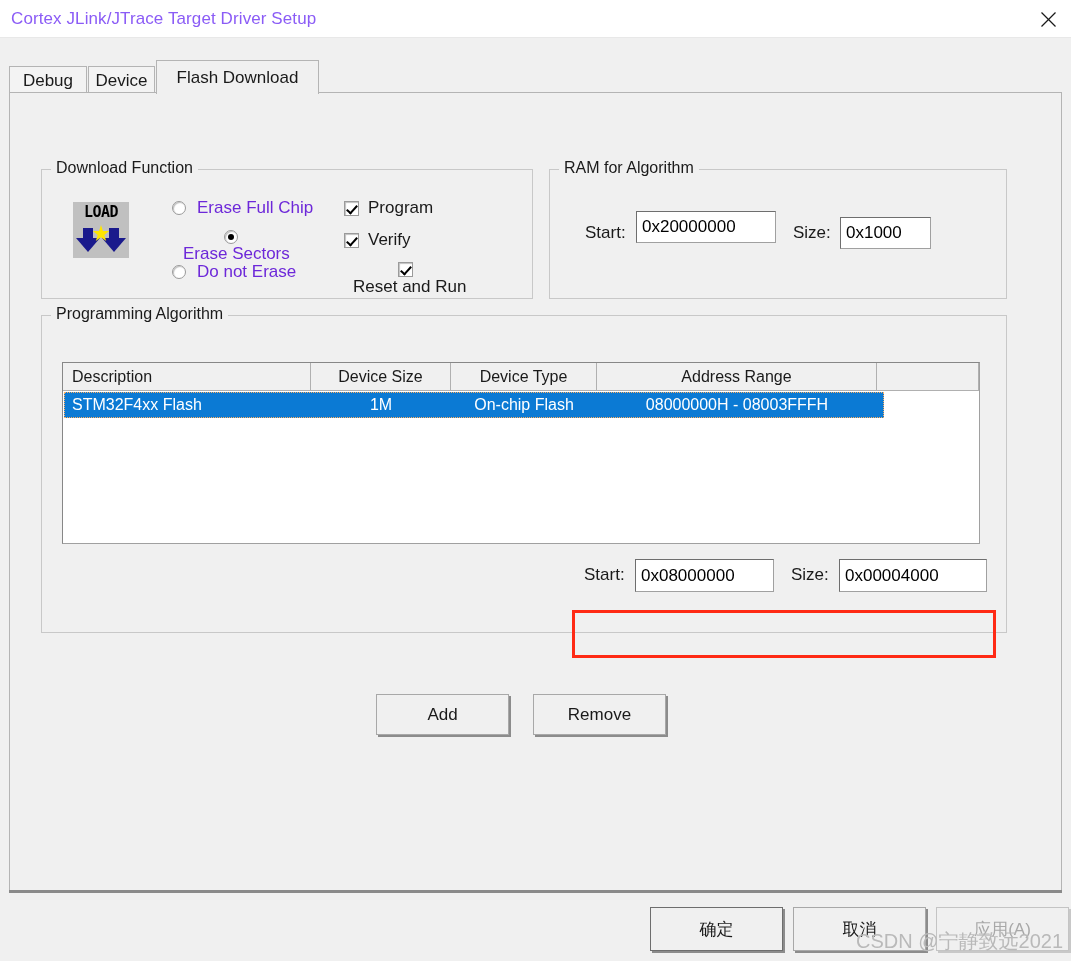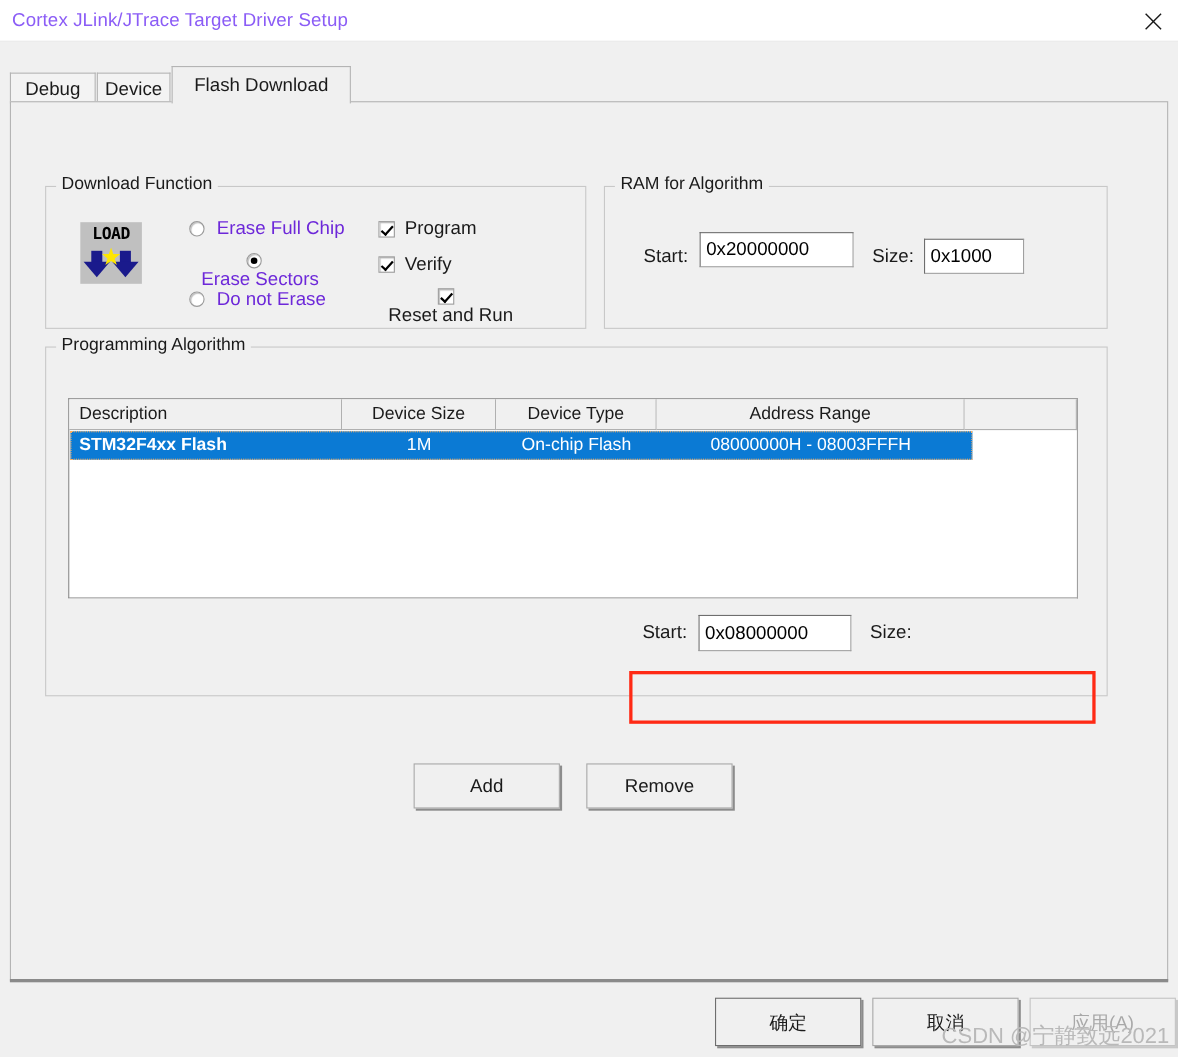--- a/index.html
+++ b/index.html
@@ -292,21 +292,21 @@
     width: 820px; height: 26px;
     background: #0b7ad4;
     outline: 1px dotted #ffb060;
     outline-offset: -1px;
     display: flex;
     align-items: center;
     font-size: 16px;
     color: #ffffff;
     cursor: default;
   }
-  .lv-cell.c-desc { width: 247px; padding-left: 8px; text-align: left; font-weight: bold; }
+  .lv-cell.c-desc { width: 247px; padding-left: 8px; text-align: left; }
   .lv-cell.c-size { width: 140px; text-align: center; }
   .lv-cell.c-type { width: 146px; text-align: center; }
   .lv-cell.c-addr { width: 280px; text-align: center; }
 
   
   .red-box {
     position: absolute;
     left: 562px; top: 517px;
     width: 424px; height: 48px;
     border: 3px solid #ff2a15;
@@ -440,20 +440,21 @@
             <span class="lv-cell c-size">1M</span>
             <span class="lv-cell c-type">On-chip Flash</span>
             <span class="lv-cell c-addr">08000000H - 08003FFFH</span>
           </div>
         </div>
 
         <div class="field-label" style="left:542px; top:249px;">Start:</div>
         <div class="textbox" style="left:593px; top:243px; width:139px; height:33px;">0x08000000</div>
 
         <div class="field-label" style="left:749px; top:249px;">Size:</div>
+        <div class="textbox" style="left:797px; top:243px; width:148px; height:33px;">0x00004000</div>
       </div>
 
       <div class="red-box"></div>
 
       <div class="btn" id="btn-add">Add</div>
       <div class="btn" id="btn-remove">Remove</div>
 
     </div>
 
     <div class="panel-bottom-shadow"></div>

